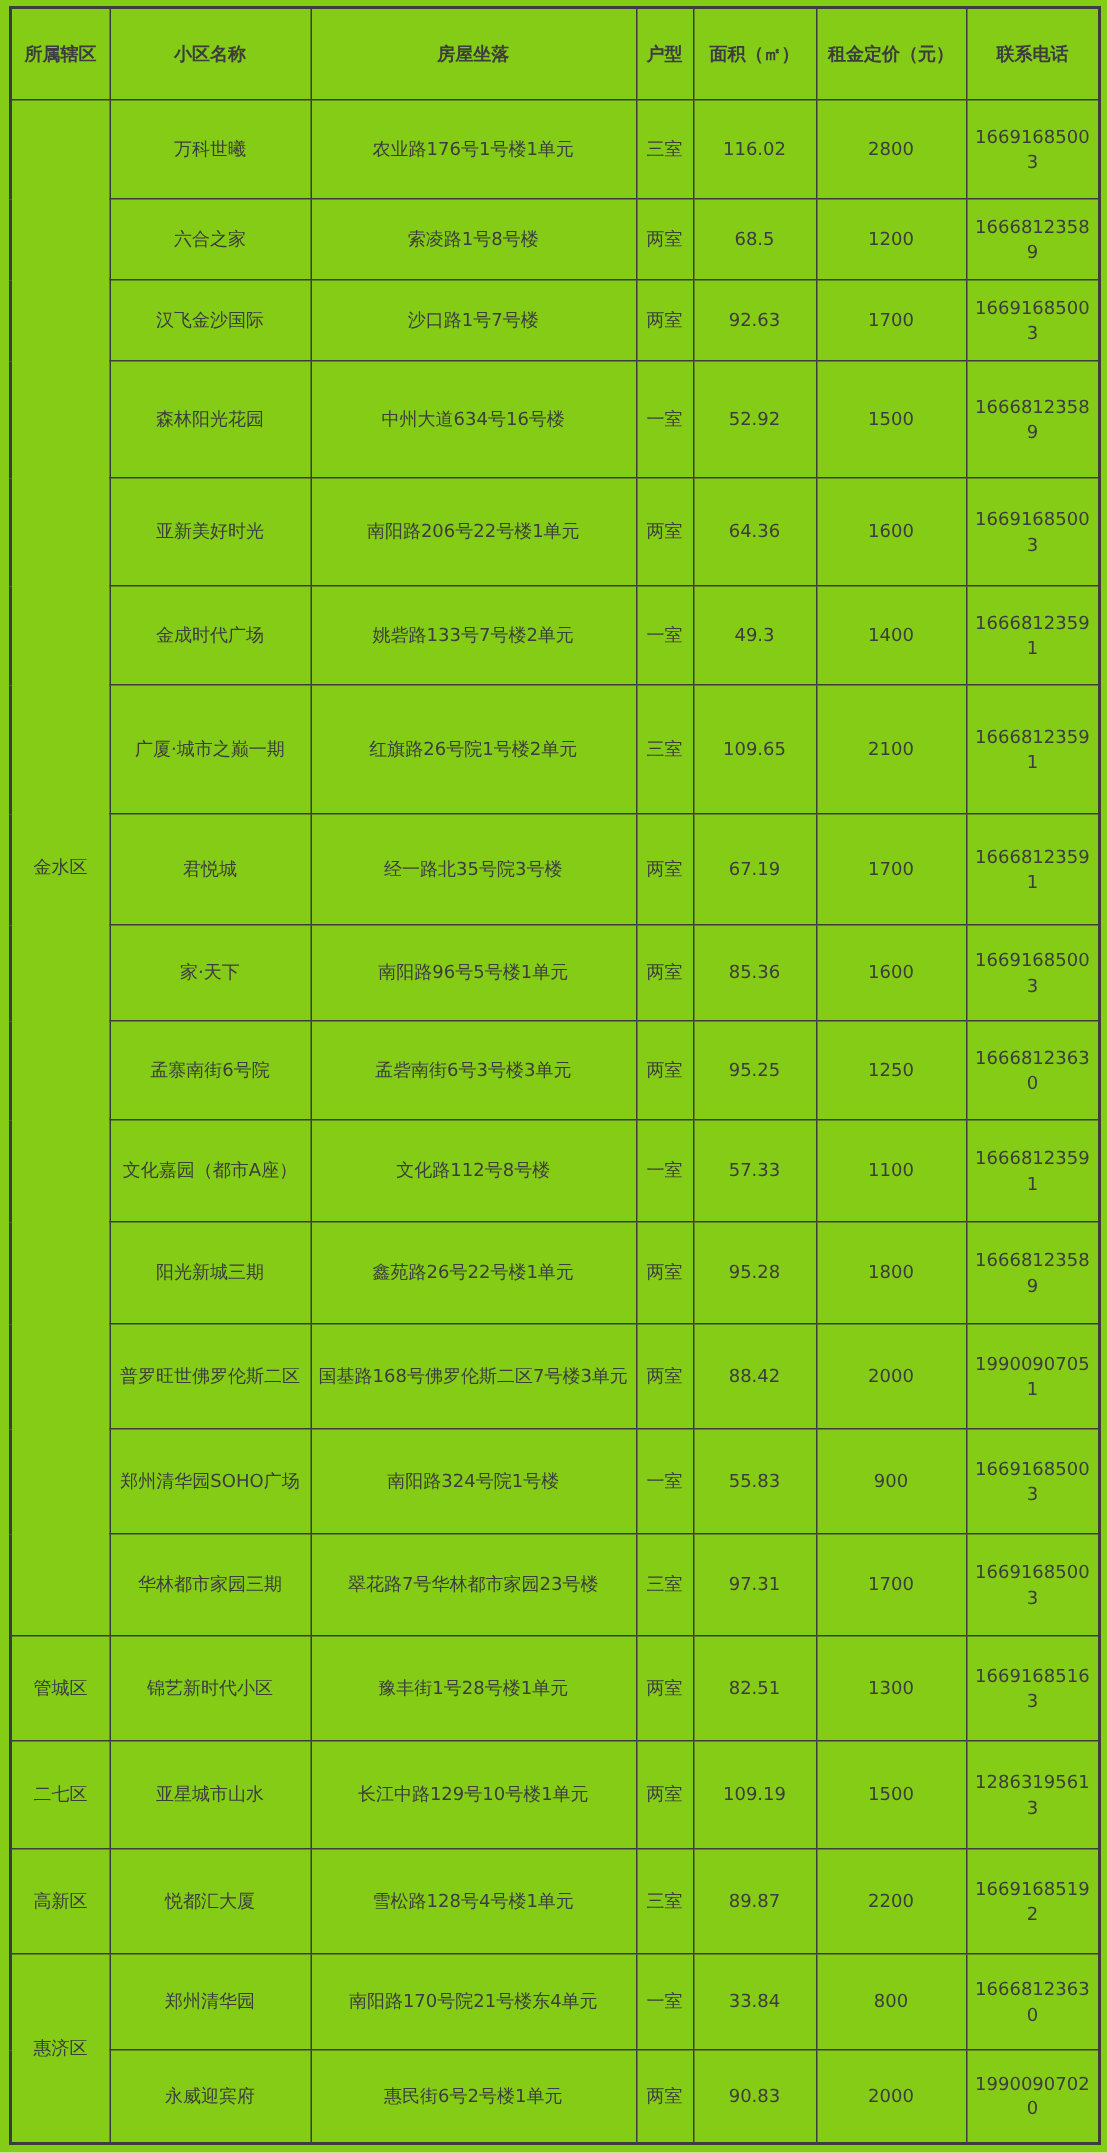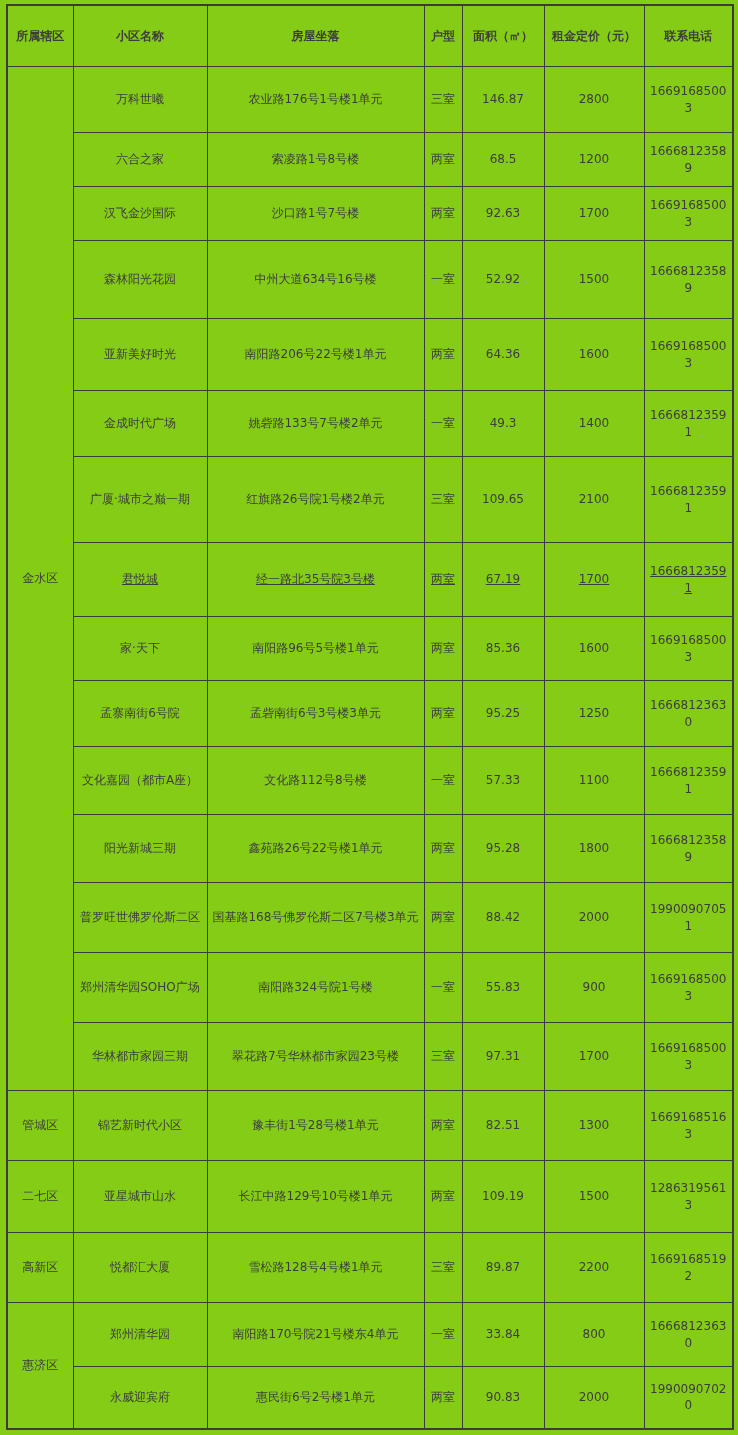--- a/index.html
+++ b/index.html
@@ -72,21 +72,21 @@
         <th>租金定价（元）</th>
         <th>联系电话</th>
       </tr>
     </thead>
     <tbody>
         <tr style="height: 66px;">
           <td rowspan="15">金水区</td>
           <td>万科世曦</td>
           <td>农业路176号1号楼1单元</td>
           <td>三室</td>
-          <td>146.87</td>
+          <td>116.02</td>
           <td>2800</td>
           <td>16691685003</td>
         </tr>
         <tr style="height: 54px;">
           <td>六合之家</td>
           <td>索凌路1号8号楼</td>
           <td>两室</td>
           <td>68.5</td>
           <td>1200</td>
           <td>16668123589</td>
@@ -124,21 +124,21 @@
           <td>16668123591</td>
         </tr>
         <tr style="height: 86px;">
           <td>广厦·城市之巅一期</td>
           <td>红旗路26号院1号楼2单元</td>
           <td>三室</td>
           <td>109.65</td>
           <td>2100</td>
           <td>16668123591</td>
         </tr>
-        <tr style="height: 74px; text-decoration: underline;">
+        <tr style="height: 74px;">
           <td>君悦城</td>
           <td>经一路北35号院3号楼</td>
           <td>两室</td>
           <td>67.19</td>
           <td>1700</td>
           <td>16668123591</td>
         </tr>
         <tr style="height: 64px;">
           <td>家·天下</td>
           <td>南阳路96号5号楼1单元</td>

